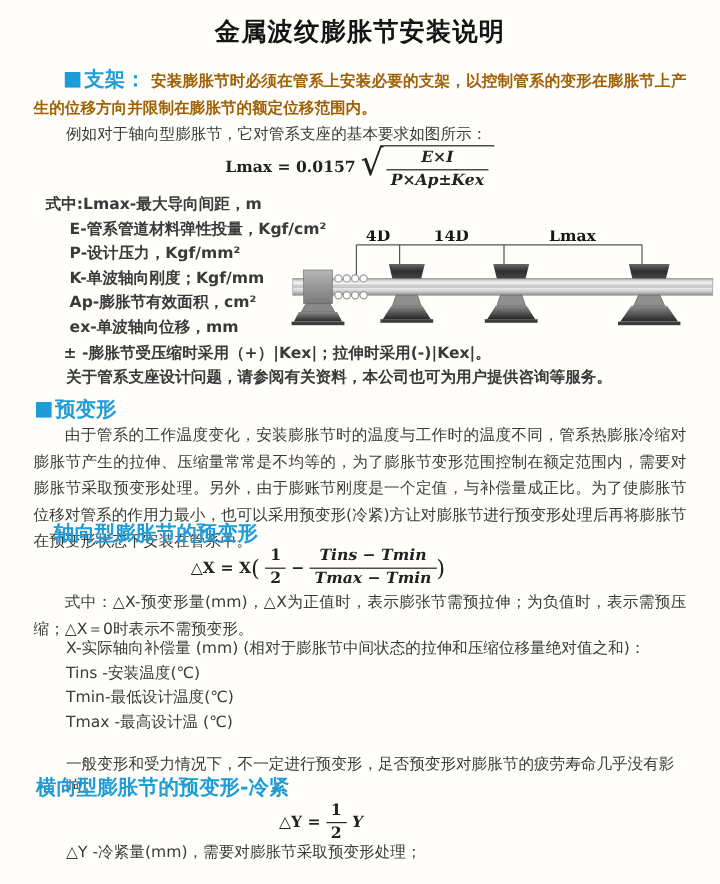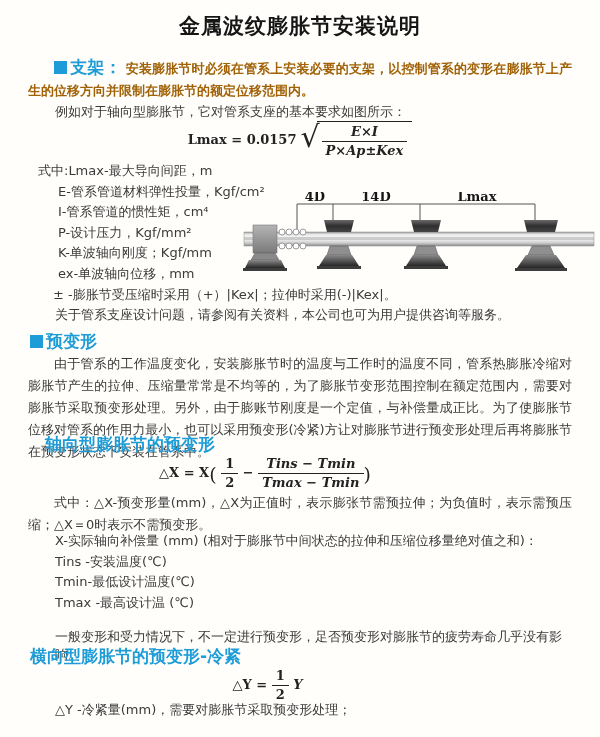--- a/index.html
+++ b/index.html
@@ -24,21 +24,21 @@
   
   .formula-row{left:0;right:0;text-align:center;font-family:"DejaVu Serif","Liberation Serif",serif;font-weight:bold;color:#222;font-size:13px;}
   .frac{display:inline-block;text-align:center;vertical-align:middle;font-size:13px;line-height:1.25;}
   .frac .num{display:block;border-bottom:1px solid #222;padding:0 4px 1px;}
   .frac .den{display:block;padding:1px 4px 0;}
   .ital{font-style:italic;}
   .sqrt-glyph{display:inline-block;font-size:30px;font-weight:normal;line-height:1;vertical-align:middle;margin:0 -3px 0 4px;transform:translateY(-3px);}
   .radicand{display:inline-block;vertical-align:middle;border-top:1.5px solid #222;padding:2px 5px 0;}
   .paren{font-size:19px;vertical-align:middle;font-weight:normal;}
   
-  .def-list{left:38px;right:36px;line-height:20.6px;}
+  .def-list{left:38px;right:36px;line-height:20.6px;font-weight:bold;}
   .def-item{padding-left:20px;}
   .def-item.flush{padding-left:0;}
   .def-item.pm{padding-left:15px;}
   .def-item.note{padding-left:17px;}
   .list55{left:55px;right:20px;line-height:20.6px;}
   svg text{font-family:"DejaVu Serif","Liberation Serif",serif;font-weight:bold;font-size:13px;fill:#161616;}
 </style>
 </head>
 <body>
 
@@ -51,23 +51,23 @@
 
 <div class="abs" style="top:103px;left:55px;right:28px;">例如对于轴向型膨胀节，它对管系支座的基本要求如图所示：</div>
 
 <div class="abs formula-row" style="top:121px;">
   <span>Lmax = 0.0157</span><span class="sqrt-glyph">√</span><span class="radicand"><span class="frac"><span class="num ital">E×I</span><span class="den ital">P×Ap±Kex</span></span></span>
 </div>
 
 <div class="abs def-list" style="top:161px;">
   <div class="def-item flush">式中:Lmax-最大导向间距，m</div>
   <div class="def-item">E-管系管道材料弹性投量，Kgf/cm²</div>
-  <div class="def-item">I-管系管道的惯性矩，cm⁴</div>
   <div class="def-item">P-设计压力，Kgf/mm²</div>
   <div class="def-item">K-单波轴向刚度；Kgf/mm</div>
+  <div class="def-item">Ap-膨胀节有效面积，cm²</div>
   <div class="def-item">ex-单波轴向位移，mm</div>
   <div class="def-item pm">± -膨胀节受压缩时采用（+）|Kex|；拉伸时采用(-)|Kex|。</div>
   <div class="def-item note">关于管系支座设计问题，请参阅有关资料，本公司也可为用户提供咨询等服务。</div>
 </div>
 
 <svg class="abs" style="top:192px;left:238px;" width="362" height="88" viewBox="0 0 362 88">
   <defs>
     <linearGradient id="pipeGrad" x1="0" y1="0" x2="0" y2="1">
       <stop offset="0" stop-color="#9f9f9f"></stop>
         <stop offset="0.18" stop-color="#e8e8e8"></stop>

